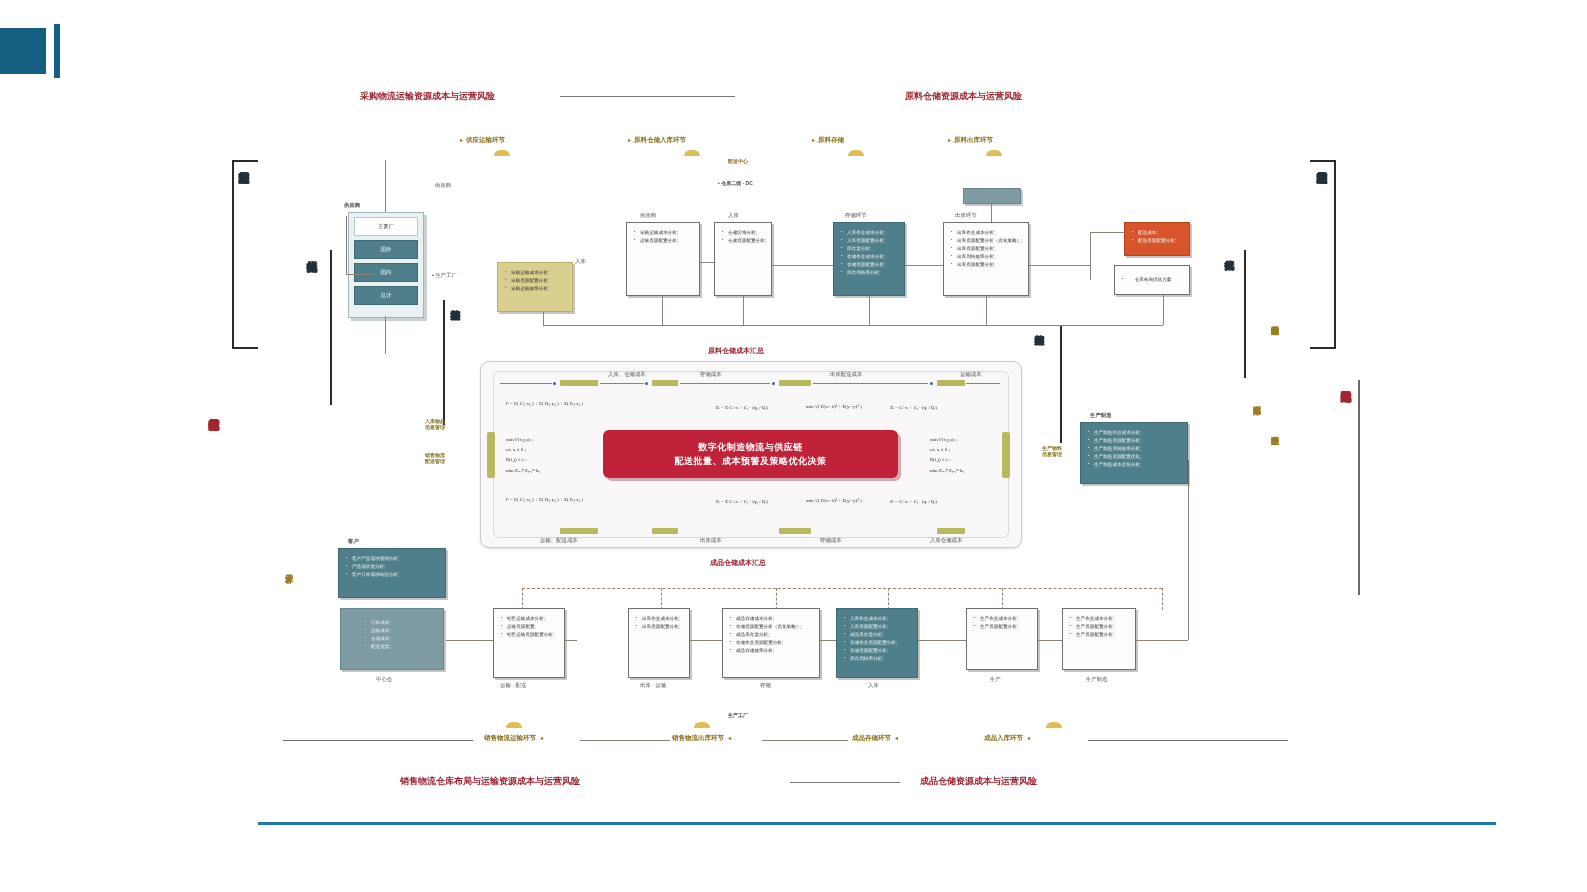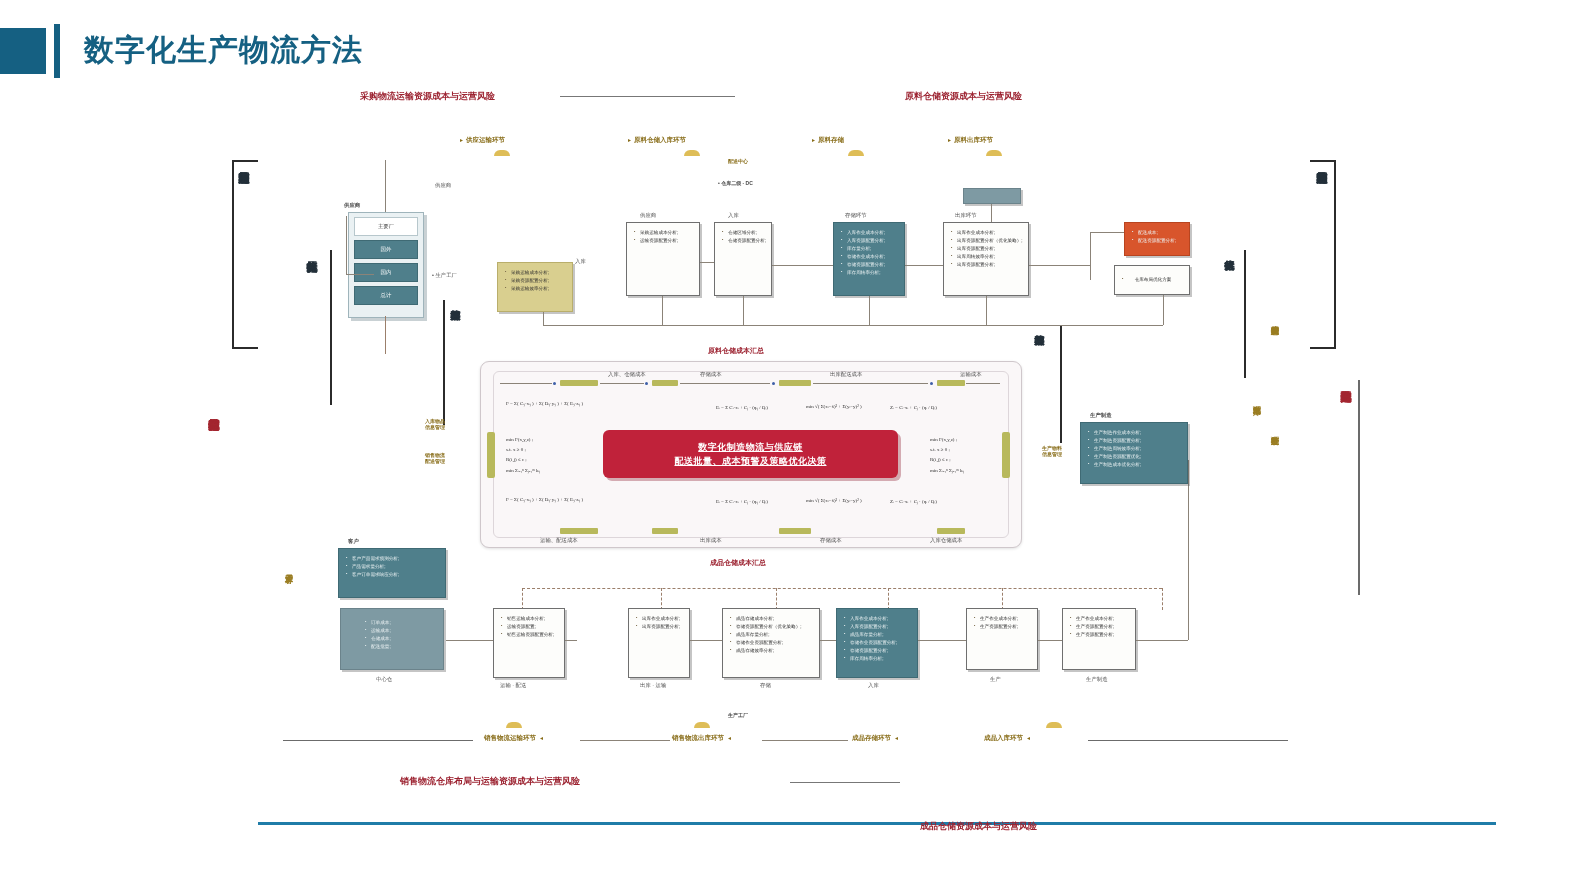--- a/index.html
+++ b/index.html
@@ -59,51 +59,50 @@
          border:1px solid #9fb4bb;box-shadow:3px 3px 0 rgba(120,140,148,.4);}
   .stack .row{margin:4px 5px;height:17px;line-height:17px;text-align:center;font-size:5.4px;color:#fff;background:#4f7f8b;border:1px solid #3f6a74;}
   .stack .row.first{background:#ffffff;color:#3a3a3a;border:1px solid #b7c7cc;}
 
   
   .mathpanel{position:absolute;left:480px;top:361px;width:540px;height:185px;
     background:#faf7f8;border:1px solid #cfc7cb;border-radius:9px;box-shadow:0 1px 3px rgba(0,0,0,.12);}
   .mathpanel .inner{position:absolute;left:12px;top:9px;right:12px;bottom:9px;border:1px solid #ddd6da;border-radius:6px;}
   .center-red{position:absolute;left:603px;top:430px;width:295px;height:48px;background:#c0223a;border-radius:6px;
      box-shadow:3px 3px 0 rgba(140,30,50,.35);display:flex;flex-direction:column;align-items:center;justify-content:center;}
-  .center-red div{color:#fff;font-size:9px;font-weight:bold;line-height:1.6;letter-spacing:.5px;text-decoration:underline;}
+  .center-red div{color:#fff;font-size:9px;font-weight:bold;line-height:1.6;letter-spacing:.5px;}
   .formula{position:absolute;font-size:5px;color:#2f2f2f;white-space:nowrap;filter:blur(.3px);font-family:"Liberation Serif",serif;}
   .gtag{position:absolute;background:#b8b95c;height:6px;border-radius:1px;}
   .gdot{position:absolute;width:3px;height:3px;background:#3e5fa8;border-radius:50%;}
 
   
   .chip{position:absolute;font-size:6.5px;color:#8a6f1c;font-weight:bold;white-space:nowrap;}
   .chip .tri{display:inline-block;margin-right:3px;color:#8a6f1c;font-size:6px;}
   .goldhat{position:absolute;width:16px;height:6px;background:#d8b23a;border-radius:8px 8px 0 0;opacity:.85;}
 
   .sectitle{position:absolute;font-size:7px;font-weight:bold;color:#9c2230;white-space:nowrap;filter:blur(.2px);}
 
   .note{position:absolute;font-size:5px;color:#8a6f1c;font-weight:bold;white-space:nowrap;filter:blur(.2px);}
 </style>
 </head>
 <body>
 
 <div class="slide">
 
   <div class="hdr-block"></div>
   <div class="hdr-bar"></div>
-  <div class="hdr-title">数字化生产物流方法</div>
   <div class="footer-line"></div>
 
   <div class="lbl sectitle" style="left:360px;top:90px;font-size:9px;">采购物流运输资源成本与运营风险</div>
   <div class="thinline" style="left:560px;top:96px;width:175px;"></div>
   <div class="lbl sectitle" style="left:905px;top:90px;font-size:9px;">原料仓储资源成本与运营风险</div>
 
   <div class="lbl sectitle" style="left:400px;top:775px;font-size:9px;">销售物流仓库布局与运输资源成本与运营风险</div>
   <div class="thinline" style="left:790px;top:782px;width:110px;"></div>
-  <div class="lbl sectitle" style="left:920px;top:775px;font-size:9px;margin-top:45px;">成品仓储资源成本与运营风险</div>
+  <div class="lbl sectitle" style="left:920px;top:775px;font-size:9px;">成品仓储资源成本与运营风险</div>
 
   <div class="bracket-l" style="left:232px;top:160px;width:24px;height:185px;"></div>
   <div class="lbl vert" style="left:236px;top:163px;font-size:11px;font-weight:bold;color:#23303a;">运营状态与风险监测层</div>
 
   <div class="bar-v" style="left:330px;top:250px;height:155px;"></div>
   <div class="lbl vert" style="left:304px;top:252px;font-size:11px;font-weight:bold;color:#23303a;">执行策略优化层</div>
 
   <div class="bar-v" style="left:443px;top:300px;height:125px;"></div>
   <div class="lbl vert" style="left:448px;top:302px;font-size:10px;font-weight:bold;color:#23303a;">数学建模与算法层</div>
 

